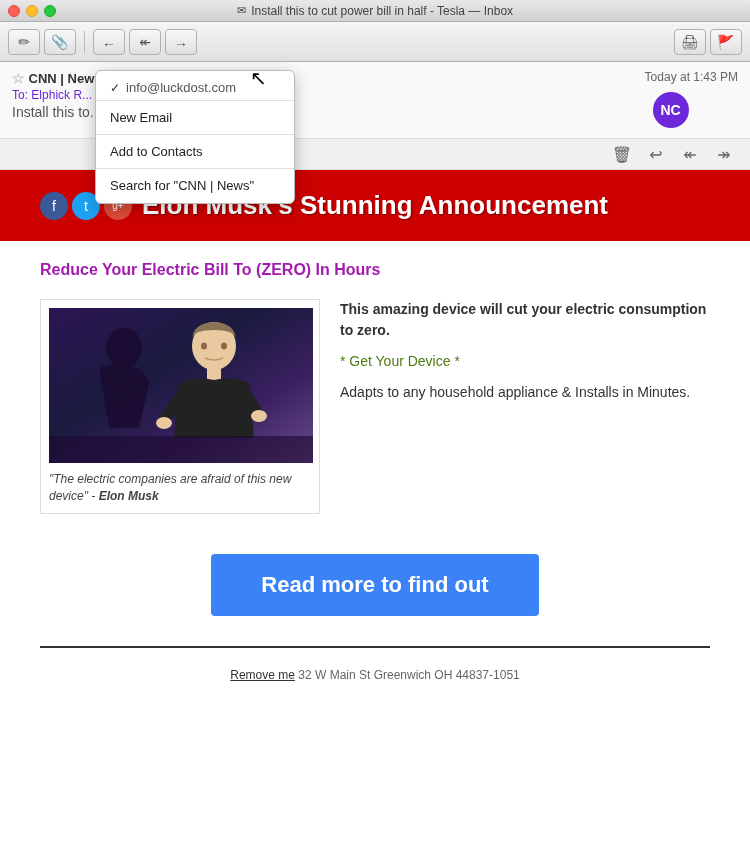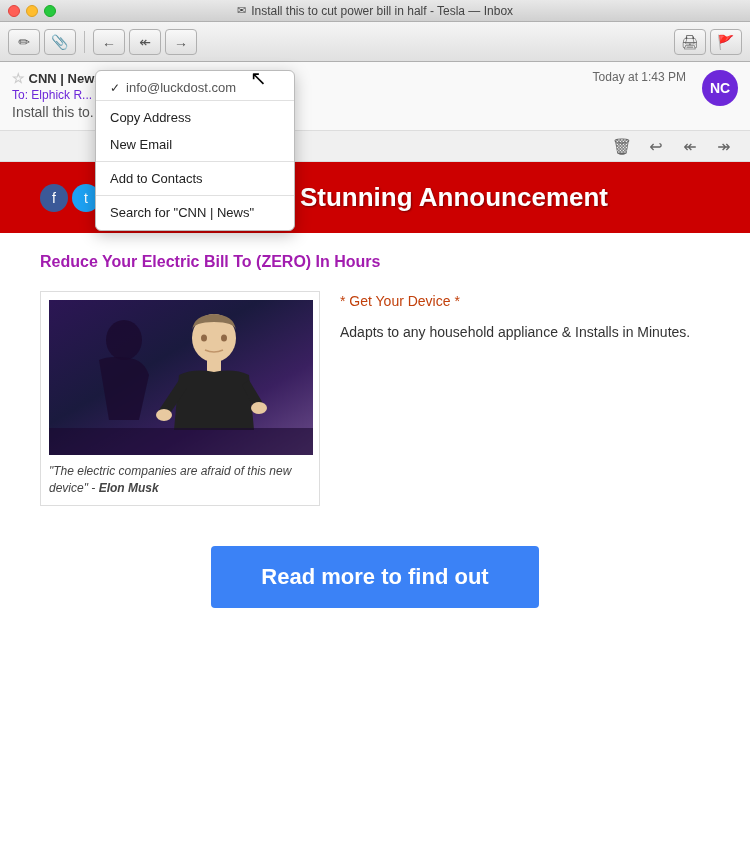--- a/index.html
+++ b/index.html
@@ -223,21 +223,21 @@
     .content-text p {
       font-size: 14px;
       color: #333;
       line-height: 1.5;
       margin-bottom: 10px;
     }
     .content-text .bold-intro {
       font-weight: bold;
     }
     .content-text .red-link {
-      color: #c2410c;
+      color: #4d7c0f;
       text-decoration: none;
       margin-top: 36px;
     }
 
     
     .cta-wrap {
       text-align: center;
       padding: 20px 0 30px 0;
     }
     .cta-btn {
@@ -336,21 +336,21 @@
         <span>CNN | News</span>
       </div>
       <div class="to-row">
         <span>To:</span>
         <span>Elphick R...</span>
       </div>
       <div class="subject-row">
         <span>Install this to...</span>
       </div>
     </div>
-    <div style="display:flex; align-items:flex-start; gap:8px;">
+    <div style="display:flex; align-items:flex-start; gap:8px;flex-direction:column;">
       <span class="timestamp">Today at 1:43 PM</span>
       <div class="avatar">NC</div>
     </div>
   </div>
 </div>
 
 <div class="email-actions">
   <button class="action-btn" title="Trash">🗑</button>
   <button class="action-btn" title="Reply">↩</button>
   <button class="action-btn" title="Reply All">↞</button>
@@ -410,40 +410,43 @@
 
             <rect x="0" y="128" width="264" height="27" fill="#1a0830" opacity="0.6"></rect>
           </svg>
         </div>
         <div class="caption-text">
           <span>"The electric companies are afraid of this new device" - </span><span class="caption-author">Elon Musk</span>
         </div>
       </div>
 
       <div class="content-text">
+        <p class="bold-intro">This amazing device will cut your electric consumption to zero.</p>
         <p><a class="red-link" href="#">* Get Your Device *</a></p>
         <p>Adapts to any household appliance &amp; Installs in Minutes.</p>
       </div>
     </div>
 
     <div class="cta-wrap">
       <button class="cta-btn">Read more to find out</button>
     </div>
 
+    <div class="email-footer">
+      <a class="footer-unsubscribe" href="#">Remove me</a><span> 32 W Main St Greenwich OH 44837-1051</span>
+    </div>
 
   </div>
 </div>
 
 <div class="context-menu-overlay">
   <div class="context-menu">
     <div class="cm-email-row">
       <span class="check">✓</span>
       <span>info@luckdost.com</span>
     </div>
-    <div class="cm-item">Copy Address</div>
     <div class="cm-item">New Email</div>
     <div class="cm-separator"></div>
     <div class="cm-item">Add to Contacts</div>
     <div class="cm-separator"></div>
     <div class="cm-item">Search for "CNN | News"</div>
   </div>
 
   <div class="cursor-img">↖</div>
 </div>
 

